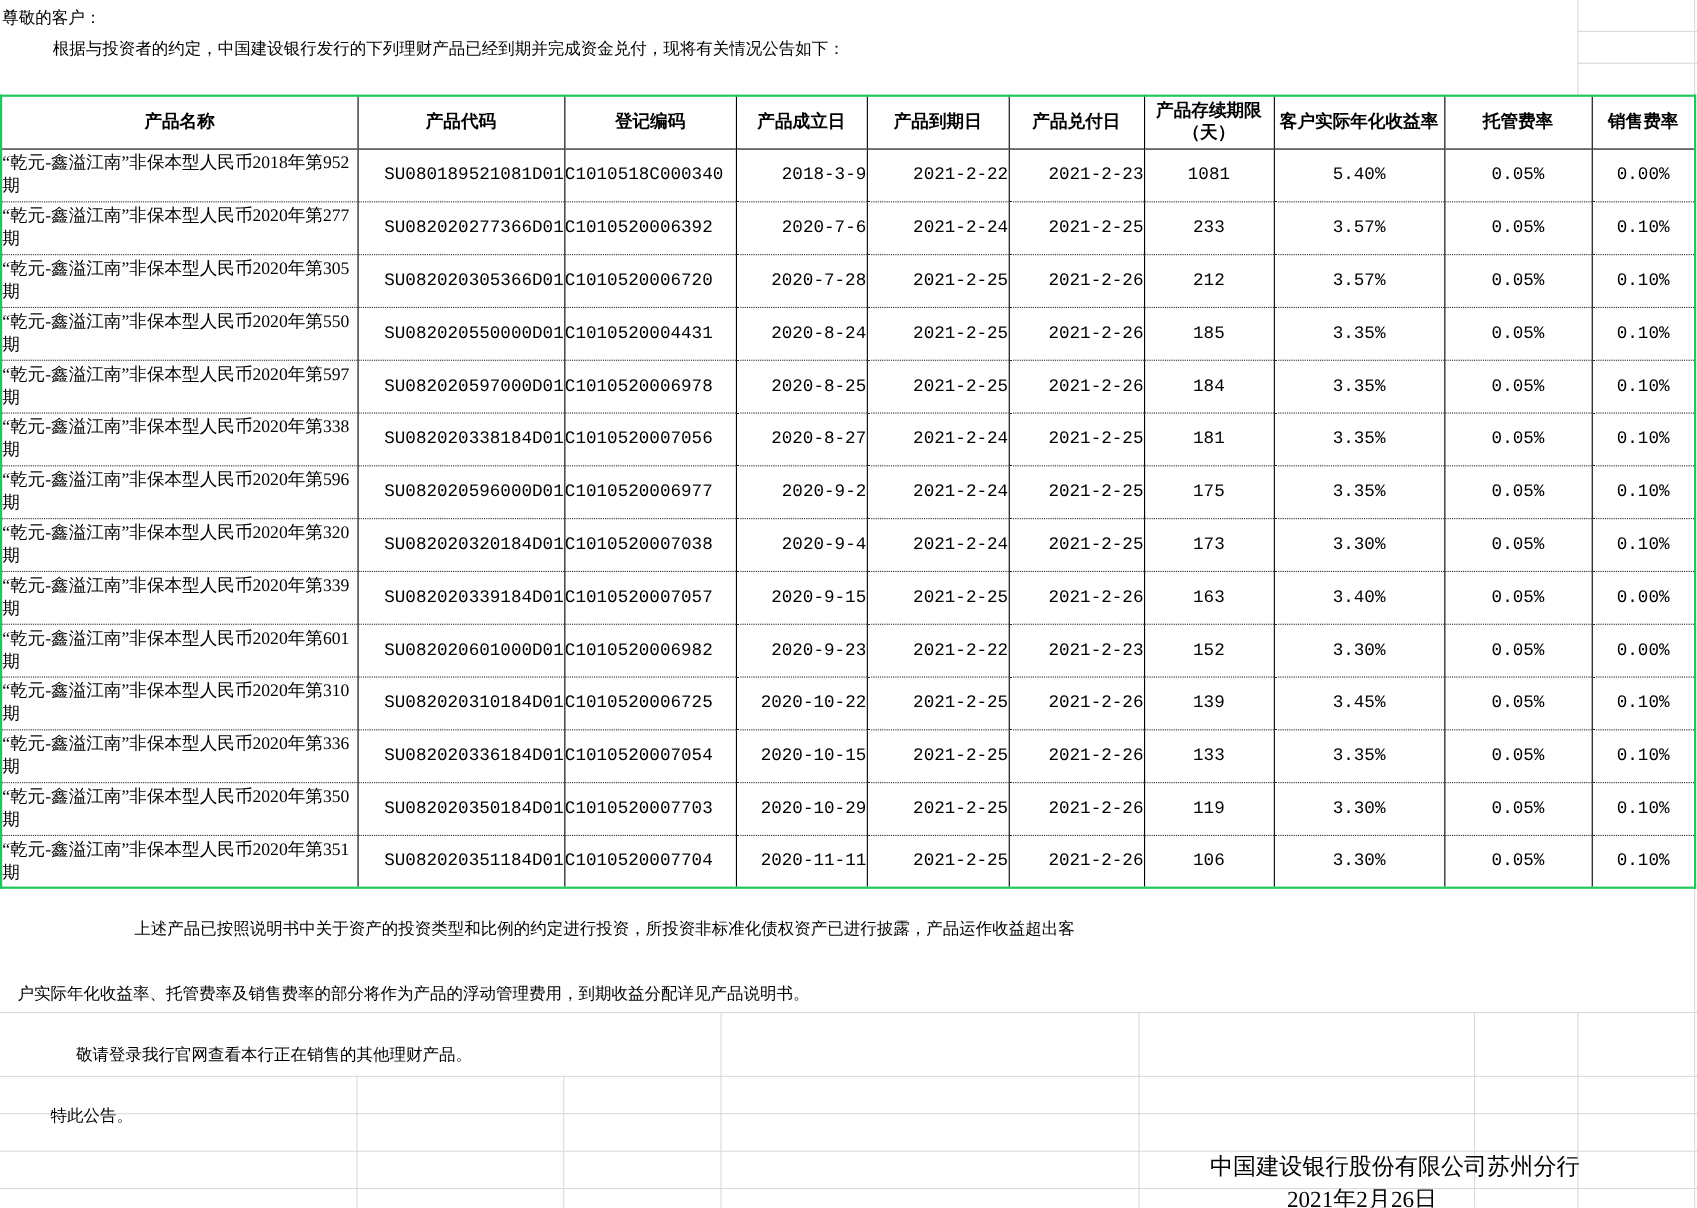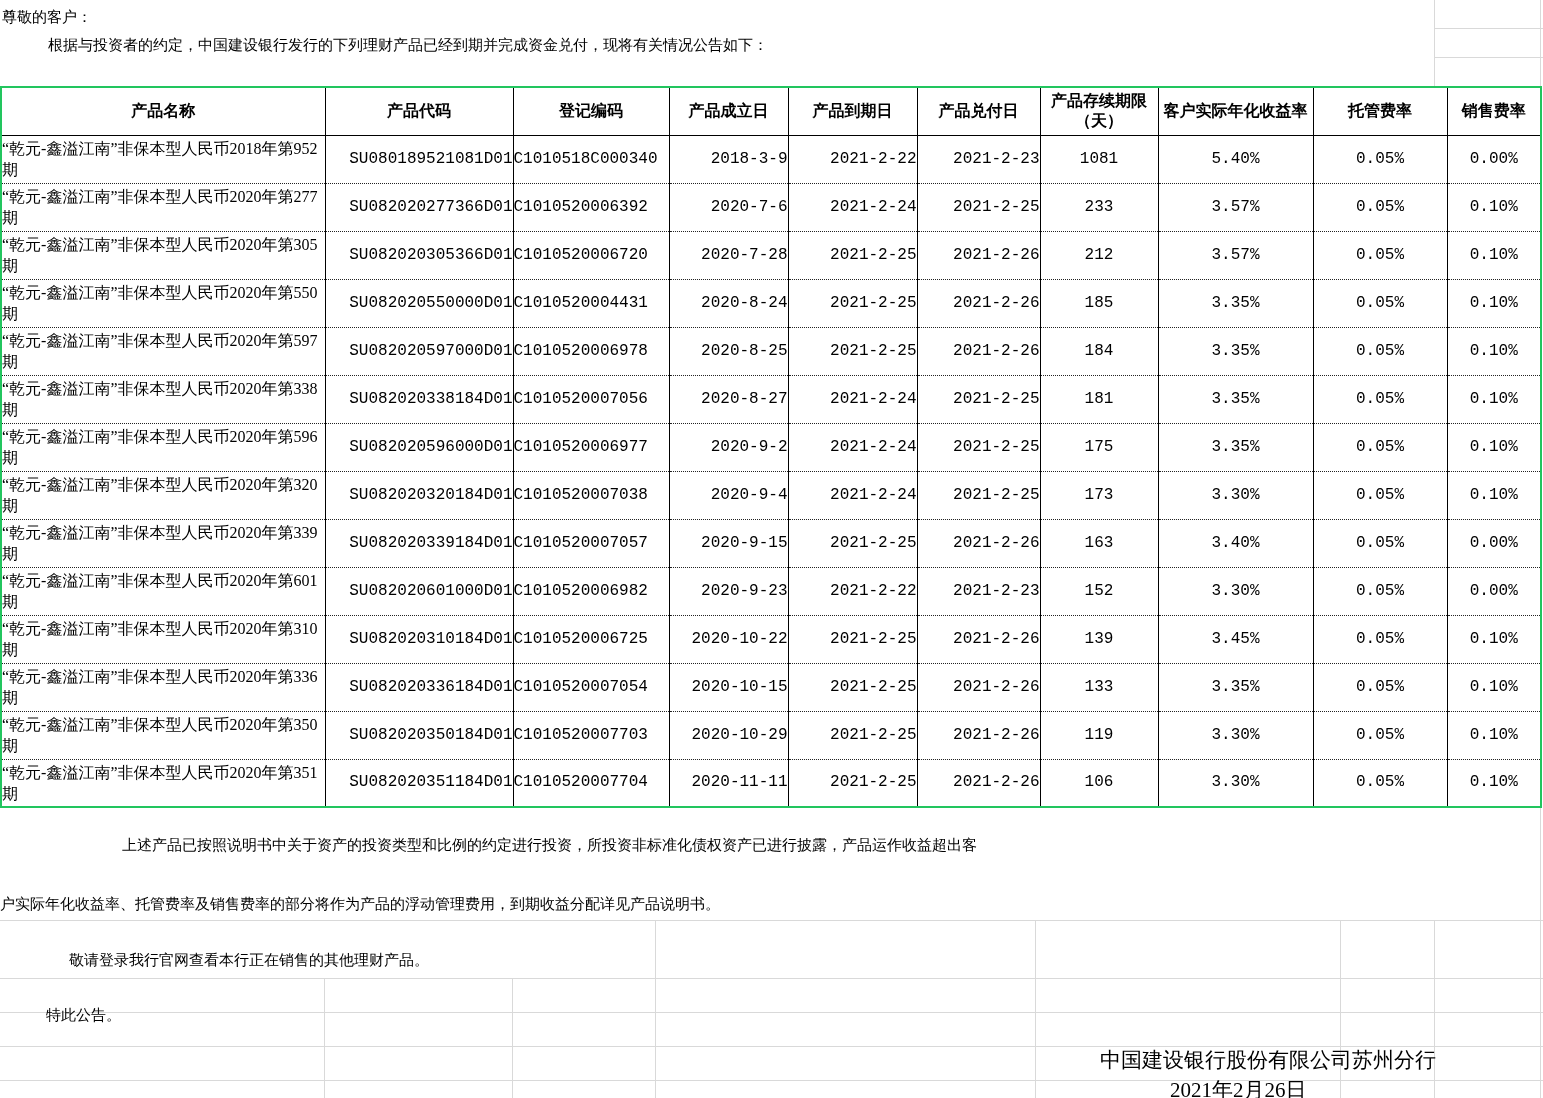--- a/index.html
+++ b/index.html
@@ -260,20 +260,20 @@
           <td class="col-5">2021-2-26</td>
           <td class="col-6">106</td>
           <td class="col-7">3.30%</td>
           <td class="col-8">0.05%</td>
           <td class="col-9">0.10%</td>
         </tr>
       </tbody>
   </table>
 
   <div class="txt" style="left:122px;top:833px;">上述产品已按照说明书中关于资产的投资类型和比例的约定进行投资，所投资非标准化债权资产已进行披露，产品运作收益超出客</div>
-  <div class="txt" style="left:0;top:892px;">户实际年化收益率、托管费率及销售费率的部分将作为产品的浮动管理费用，到期收益分配详见产品说明书。</div>
+  <div class="txt" style="left:16px;top:892px;">户实际年化收益率、托管费率及销售费率的部分将作为产品的浮动管理费用，到期收益分配详见产品说明书。</div>
   <div class="txt" style="left:69px;top:948px;">敬请登录我行官网查看本行正在销售的其他理财产品。</div>
   <div class="txt" style="left:46px;top:983px;margin-top:20px;">特此公告。</div>
 
   <div class="sig" style="left:1100px;top:1048px;text-align:right;">中国建设银行股份有限公司苏州分行</div>
   <div class="sig" style="left:1170px;top:1078px;">2021年2月26日</div>
 
 </div>
 
 </body></html>

